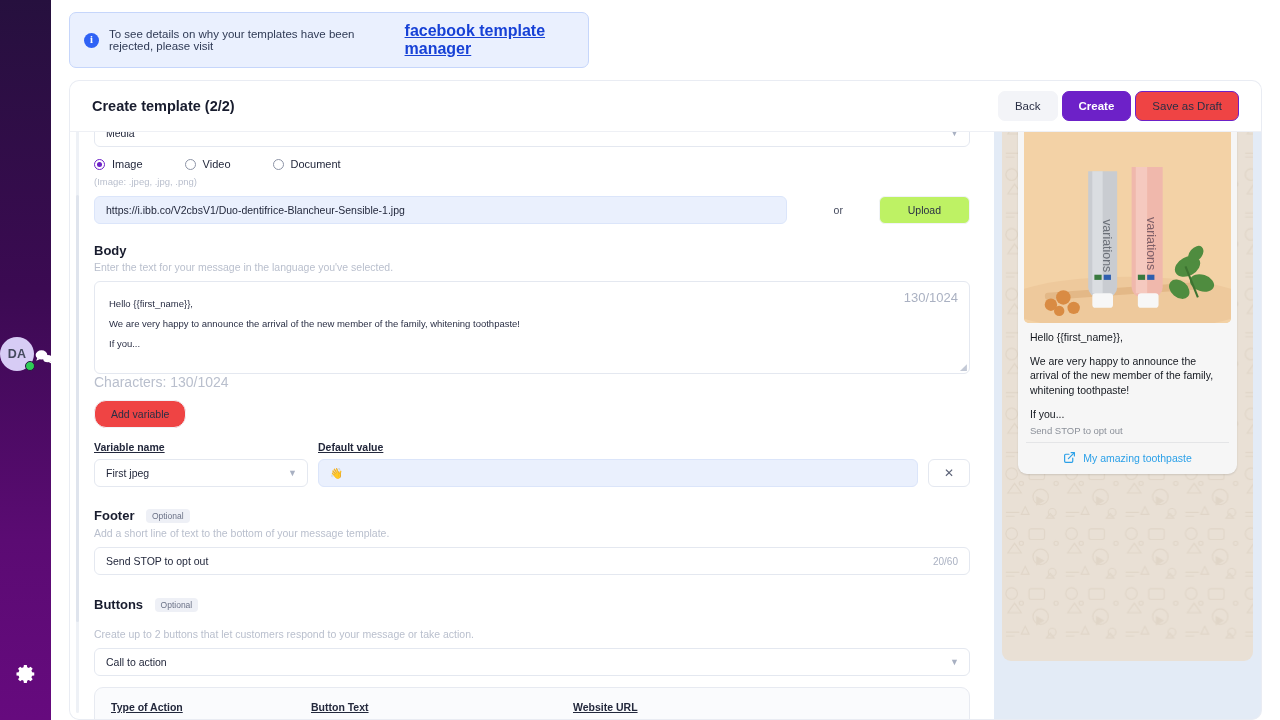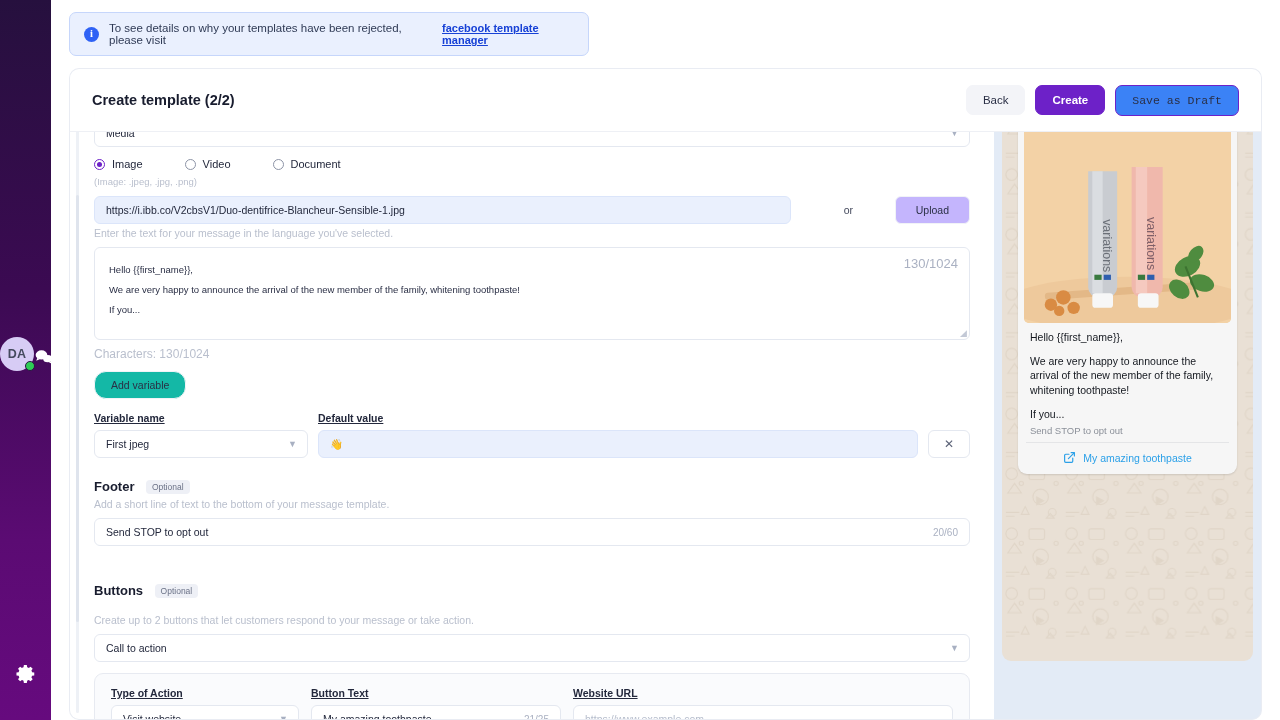--- a/index.html
+++ b/index.html
@@ -50,36 +50,36 @@
     background: #eaf0fe; border: 1px solid #c6d6fb; border-radius: 7px;
     padding: 9px 14px; max-width: 520px;
   }
   .notice-ico {
     flex: 0 0 auto; width: 15px; height: 15px; border-radius: 50%;
     background: #2f62f5; color: #fff; font-size: 10.5px; font-weight: bold;
     font-family: "Liberation Serif", serif;
     display: flex; align-items: center; justify-content: center; line-height: 1;
   }
   .notice-txt { font-size: 11.5px; color: #2f3a55; }
-  .notice-link { font-size: 11px; color: #1741d6; font-weight: bold; text-decoration: underline; margin-left: 3px; }
+  .notice-link { font-size: 16px; color: #1741d6; font-weight: bold; text-decoration: underline; margin-left: 3px; }
 
   
   .card-head {
     margin: 12px 18px 0 18px;
     background: #fff; border: 1px solid #e9ecf3;
     border-radius: 10px 10px 0 0; border-bottom: 1px solid #eef0f5;
-    height: 64px; display: flex; align-items: center; justify-content: space-between;
+    height: 52px; display: flex; align-items: center; justify-content: space-between;
     padding: 0 22px; position: relative; z-index: 5;
   }
   .card-title { font-size: 14.5px; font-weight: bold; color: #181c2e; }
-  .head-actions { display: flex; align-items: flex-start; gap: 10px; }
+  .head-actions { display: flex; align-items: flex-end; gap: 4px; }
   .btn { font-size: 11.5px; border-radius: 7px; padding: 8px 16px; cursor: pointer; white-space: nowrap; }
   .btn-back { background: #f3f4f8; color: #2a2f45; border: 1px solid #f3f4f8; }
   .btn-create { background: #6d21c8; color: #fff; border: 1px solid #6d21c8; font-weight: bold; }
-  .btn-draft { background: #3b82f6; color: #2a2f45; border: 1.4px solid #6d21c8; font-family: Liberation Mono, monospace; }
+  .btn-draft { background: #ef4444; color: #2a2f45; border: 1.4px solid #6d21c8; }
 
   
   .split { position: absolute; top: 97px; left: 18px; right: 18px; bottom: 0; display: flex; }
 
   .form-pane {
     flex: 1 1 auto; background: #fff;
     border: 1px solid #e9ecf3; border-top: none; border-right: none;
     border-radius: 0 0 0 10px;
     overflow: hidden; position: relative;
   }
@@ -111,32 +111,32 @@
   .radio-row { display: flex; align-items: center; gap: 0; margin: 11px 0 4px 0; }
   .radio { display: flex; align-items: center; gap: 7px; margin-right: 42px; font-size: 11px; color: #23283c; }
   .dot { width: 11px; height: 11px; border-radius: 50%; border: 1.3px solid #8d94a6; background: #fff; flex:0 0 auto; position: relative; }
   .dot.on { border-color: #6d21c8; }
   .dot.on::after { content:""; position: absolute; inset: 2px; border-radius: 50%; background: #6d21c8; }
   .hint { font-size: 9.5px; color: #b9bfcd; margin: 6px 0 9px 0; }
 
   .url-row { display: flex; align-items: center; gap: 0; }
   .url-input { flex: 1 1 auto; max-width: 697px; }
   .or { font-size: 10.5px; color: #43495c; width: 114px; text-align: center; padding-left: 11px; }
-  .btn-upload { background: #c4b5fd; border: 1px solid #f1f3f7; border-radius: 6px; font-size: 10.5px; color: #2a2f45; padding: 7px 20px; cursor: pointer; }
+  .btn-upload { background: #bef264; border: 1px solid #f1f3f7; border-radius: 6px; font-size: 10.5px; color: #2a2f45; padding: 7px 28px; cursor: pointer; }
 
   .ta-wrap { position: relative; margin-top: 0; }
   .textarea {
     width: 100%; height: 93px; border: 1px solid #e4e8f0; border-radius: 6px;
     background: #fff; padding: 12px 14px; font-size: 9.5px; color: #2a2f45; line-height: 2.1; overflow: hidden;
   }
   .ta-count { position: absolute; top: 9px; right: 12px; font-size: 13px; color: #aab1c2; }
   .ta-grip { position: absolute; right: 3px; bottom: 2px; color: #c3c9d6; font-size: 9px; }
-  .chars { font-size: 12px; color: #b9bfcd; margin-top: 7px; }
-
-  .btn-soft { background: #14b8a6; border: 1px solid #f1f3f7; border-radius: 12px; font-size: 10.5px; color: #2a2f45; padding: 7px 16px; cursor: pointer; display:inline-block; }
+  .chars { font-size: 14px; color: #b9bfcd; }
+
+  .btn-soft { background: #ef4444; border: 1px solid #f1f3f7; border-radius: 12px; font-size: 10.5px; color: #2a2f45; padding: 7px 16px; cursor: pointer; display:inline-block; }
 
   .var-grid { display: flex; align-items: flex-end; gap: 10px; }
   .var-name { width: 214px; }
   .var-default { flex: 1 1 auto; }
   .btn-x {
     width: 42px; height: 28px; border: 1px solid #e4e8f0; border-radius: 6px; background: #fff;
     display: flex; align-items: center; justify-content: center; color: #5c6378; font-size: 12px; cursor: pointer; flex: 0 0 auto;
   }
 
   .btn-panel {
@@ -306,20 +306,21 @@
           <div class="hint">(Image: .jpeg, .jpg, .png)</div>
 
           <div class="url-row">
             <div class="input filled url-input">
               <span>https://i.ibb.co/V2cbsV1/Duo-dentifrice-Blancheur-Sensible-1.jpg</span>
             </div>
             <div class="or">or</div>
             <div class="btn-upload">Upload</div>
           </div>
 
+          <div class="section-title" style="margin-top:19px">Body</div>
           <div class="section-desc" style="margin-top:3px">Enter the text for your message in the language you've selected.</div>
 
           <div class="ta-wrap">
             <div class="textarea">
               <div>Hello {{first_name}},</div>
               <div>We are very happy to announce the arrival of the new member of the family, whitening toothpaste!</div>
               <div>If you...</div>
             </div>
             <div class="ta-count">130/1024</div>
             <div class="ta-grip">◢</div>
@@ -353,21 +354,21 @@
           <div style="margin-top:19px">
             <span class="section-title">Footer</span>
             <span class="opt-badge">Optional</span>
           </div>
           <div class="section-desc" style="margin-top:3px">Add a short line of text to the bottom of your message template.</div>
           <div class="input">
             <span>Send STOP to opt out</span>
             <span class="cnt">20/60</span>
           </div>
 
-          <div style="margin-top:35px">
+          <div style="margin-top:20px">
             <span class="section-title">Buttons</span>
             <span class="opt-badge">Optional</span>
           </div>
           <div class="section-desc" style="margin-top:15px">Create up to 2 buttons that let customers respond to your message or take action.</div>
 
           <div class="select">
             <span>Call to action</span>
             <span class="chev">▼</span>
           </div>
 

